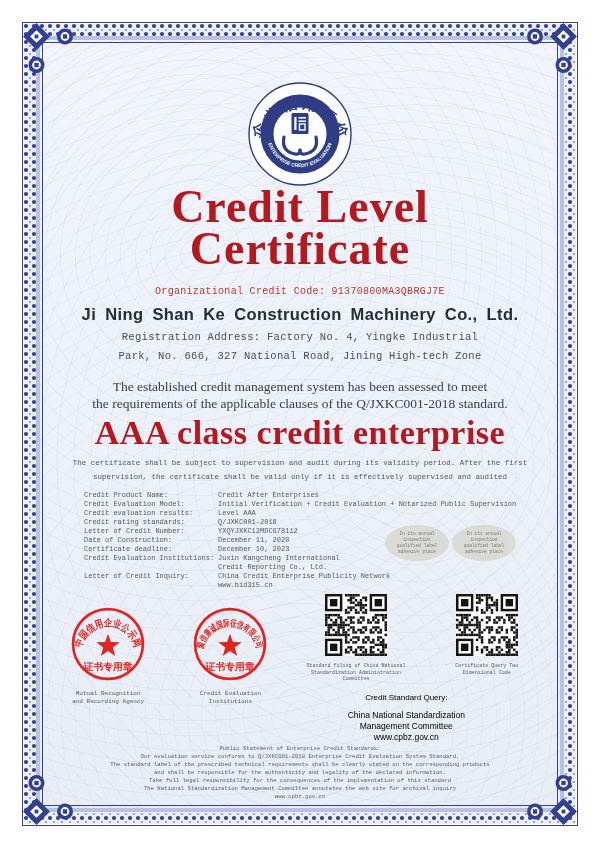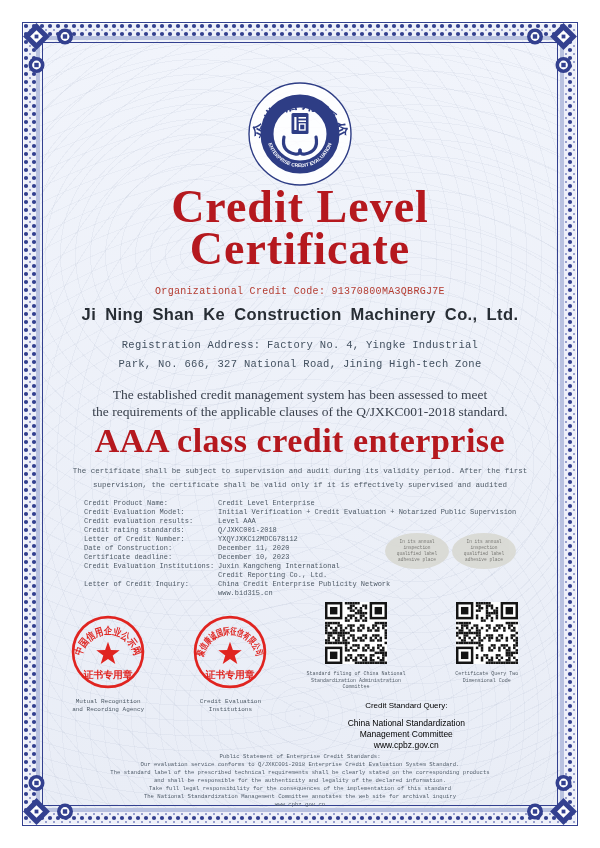--- a/index.html
+++ b/index.html
@@ -19,21 +19,21 @@
 
   .content{position:absolute;inset:0;padding:18px 18px 0;text-align:center;color:#333}
 
   .logo-wrap{margin-top:24px;height:104px}
   .title{
     margin:16px;margin-top:0;font-family:"Liberation Serif",serif;font-weight:bold;
     font-size:46px;line-height:42px;color:#b5181e;letter-spacing:1px;
   }
   .org-code{margin-top:10px;font-family:"Liberation Mono",monospace;font-size:10px;line-height:12px;color:#b43c31;letter-spacing:.3px}
   .company{margin-top:6px;font-size:16.5px;line-height:20px;font-weight:bold;color:#272d34;letter-spacing:.4px;word-spacing:4px}
-  .address{margin-top:12px;font-family:"Liberation Mono",monospace;font-size:10.5px;line-height:19px;color:#42505f;letter-spacing:.3px}
+  .address{margin-top:4px;font-family:"Liberation Mono",monospace;font-size:10.5px;line-height:19px;color:#42505f;letter-spacing:.3px}
   .assess{margin-top:12px;font-family:"Liberation Serif",serif;font-size:13.5px;line-height:17px;color:#39404c}
   .grade{
     margin:0;margin-top:2px;font-family:"Liberation Serif",serif;font-weight:bold;
     font-size:34px;line-height:38px;color:#b5181e;letter-spacing:.5px;
   }
   .superv{margin-top:4px;font-family:"Liberation Mono",monospace;font-size:7.5px;line-height:14px;color:#4e5a66}
 
   .details{
     position:relative;margin-top:7px;text-align:left;padding-left:26px;
     font-family:"Liberation Mono",monospace;font-size:7px;line-height:9px;color:#4e5a66;
@@ -159,21 +159,21 @@
     <h2 class="grade">AAA class credit enterprise</h2>
 
     <div class="superv">
       <div>The certificate shall be subject to supervision and audit during its validity period. After the first</div>
       <div>supervision, the certificate shall be valid only if it is effectively supervised and audited</div>
     </div>
 
     <div class="details">
       <div class="drow">
           <span class="dlabel">Credit Product Name:</span>
-          <span class="dval">Credit Level Enterprise</span>
+          <span class="dval">Credit After Enterprises</span>
         </div>
       <div class="drow">
           <span class="dlabel">Credit Evaluation Model:</span>
           <span class="dval">Initial Verification + Credit Evaluation + Notarized Public Supervision</span>
         </div>
       <div class="drow">
           <span class="dlabel">Credit evaluation results:</span>
           <span class="dval">Level AAA</span>
         </div>
       <div class="drow">

